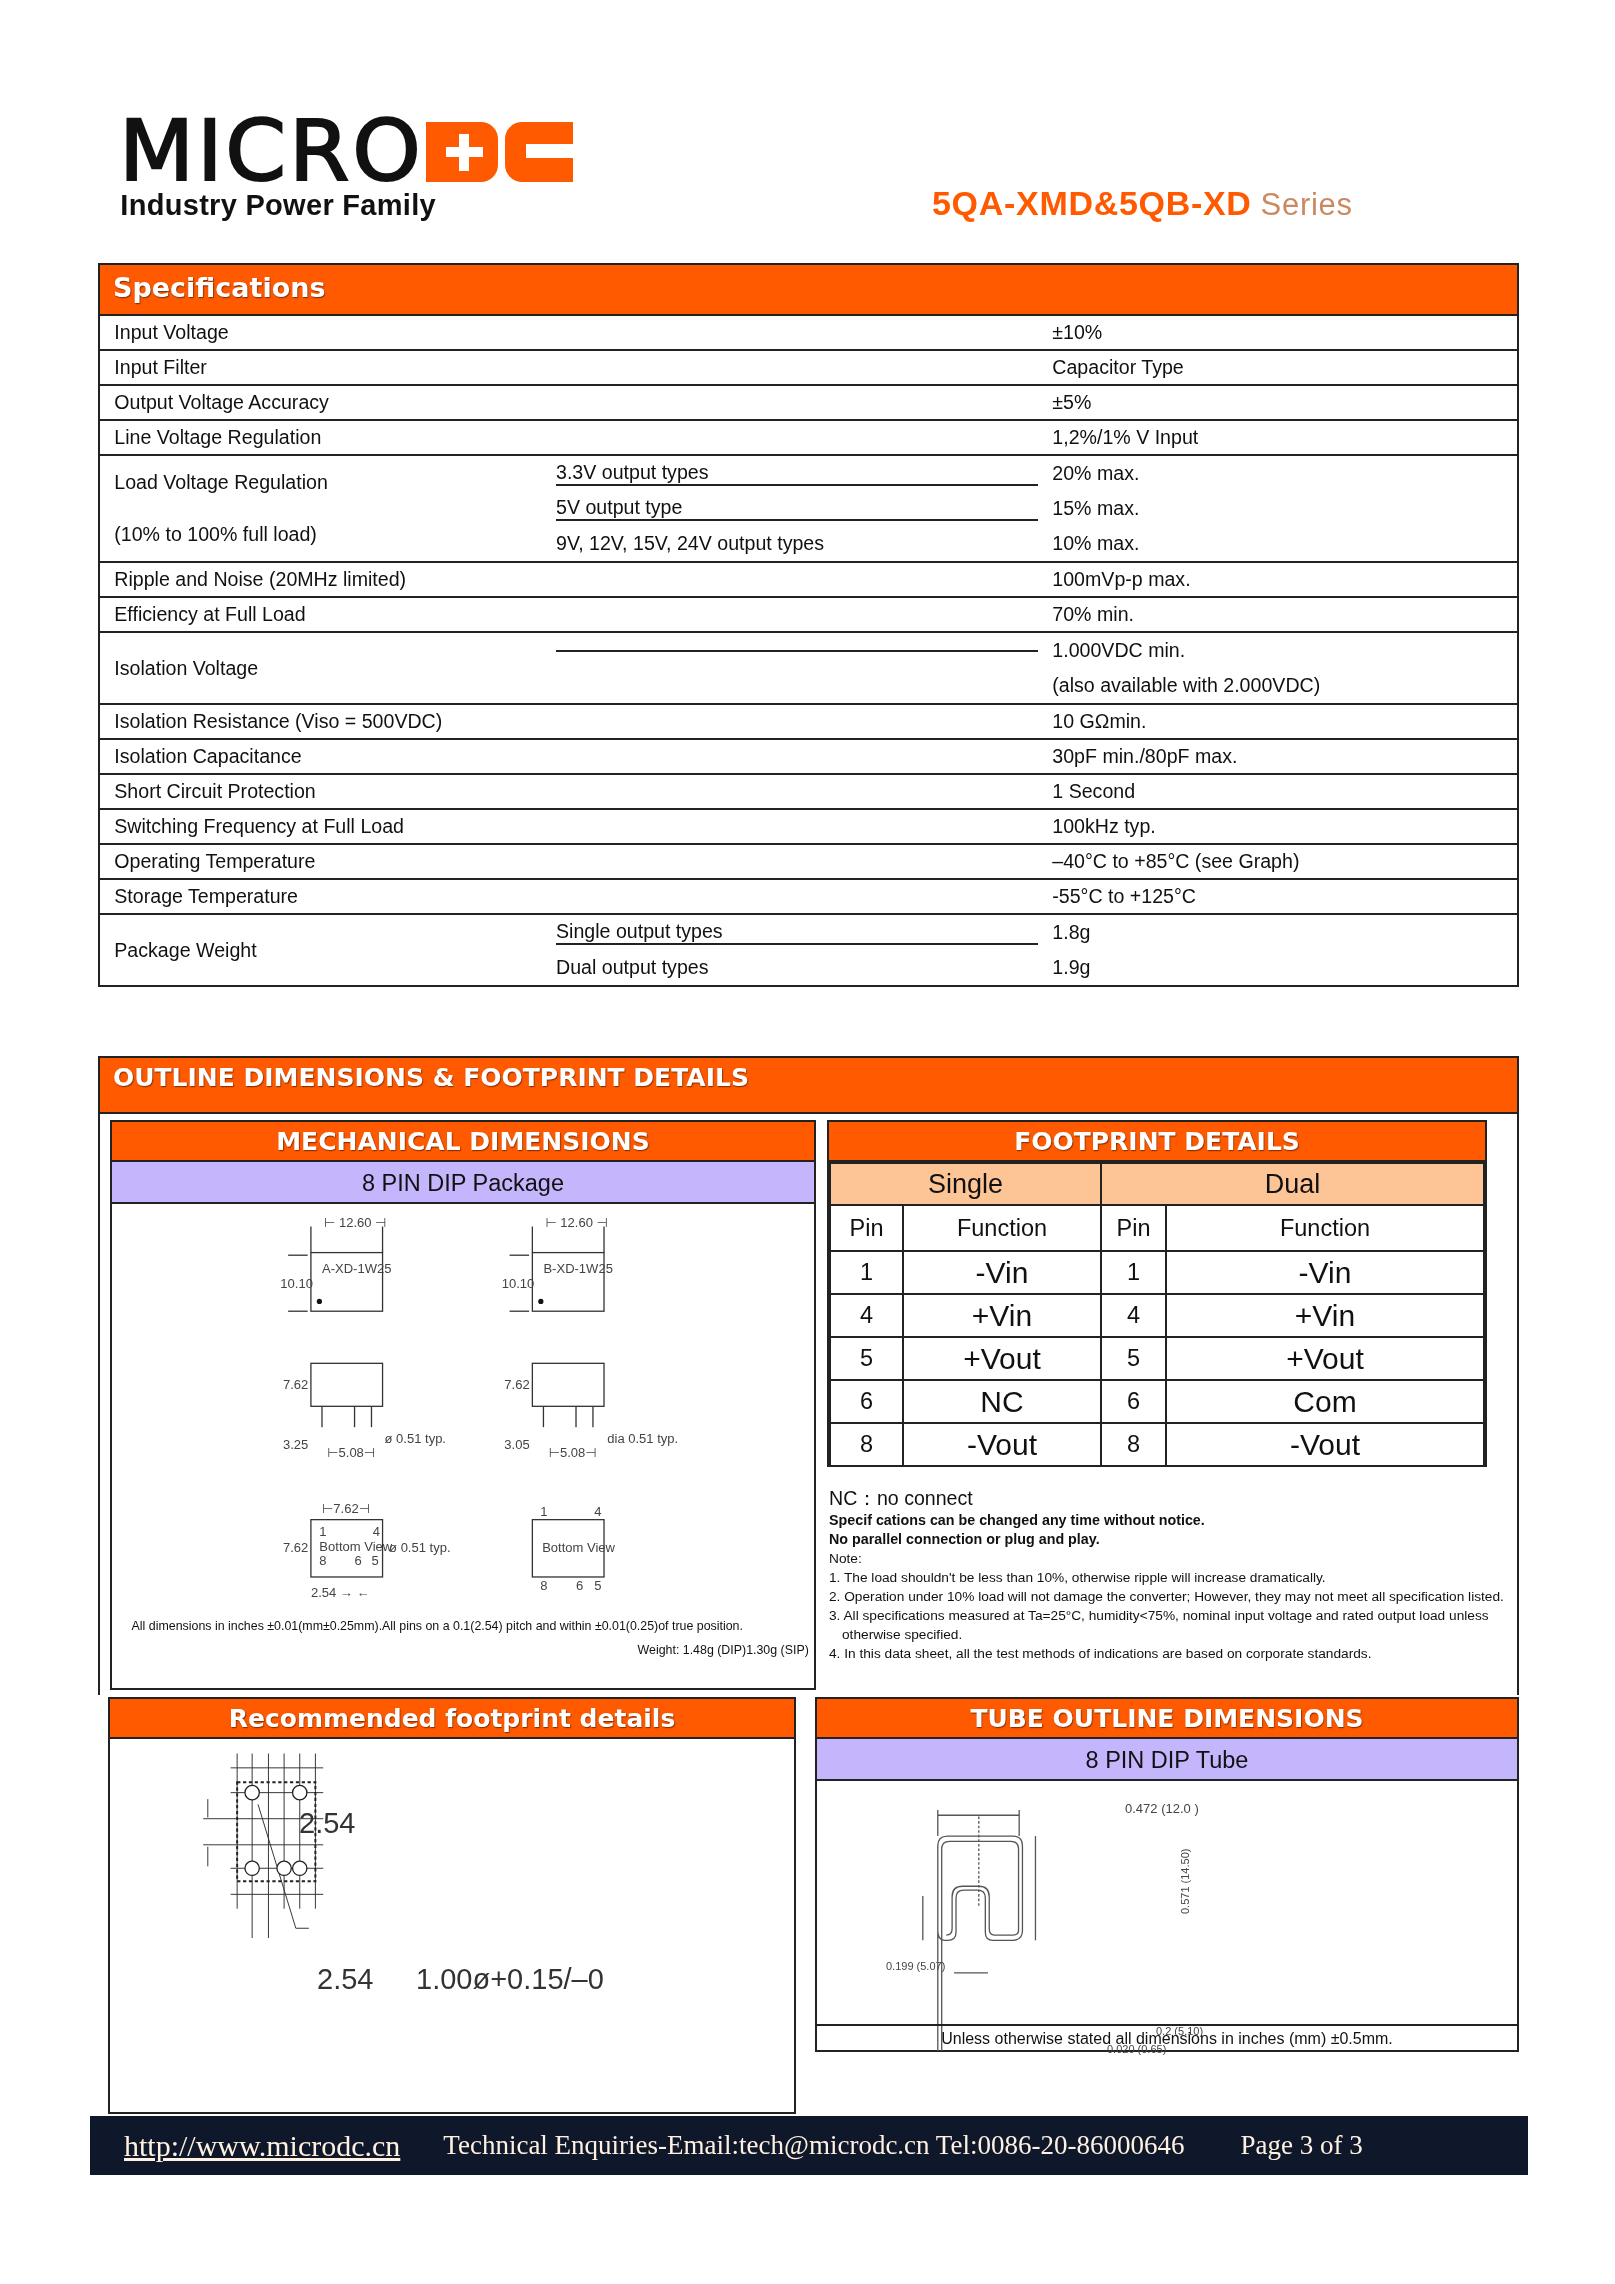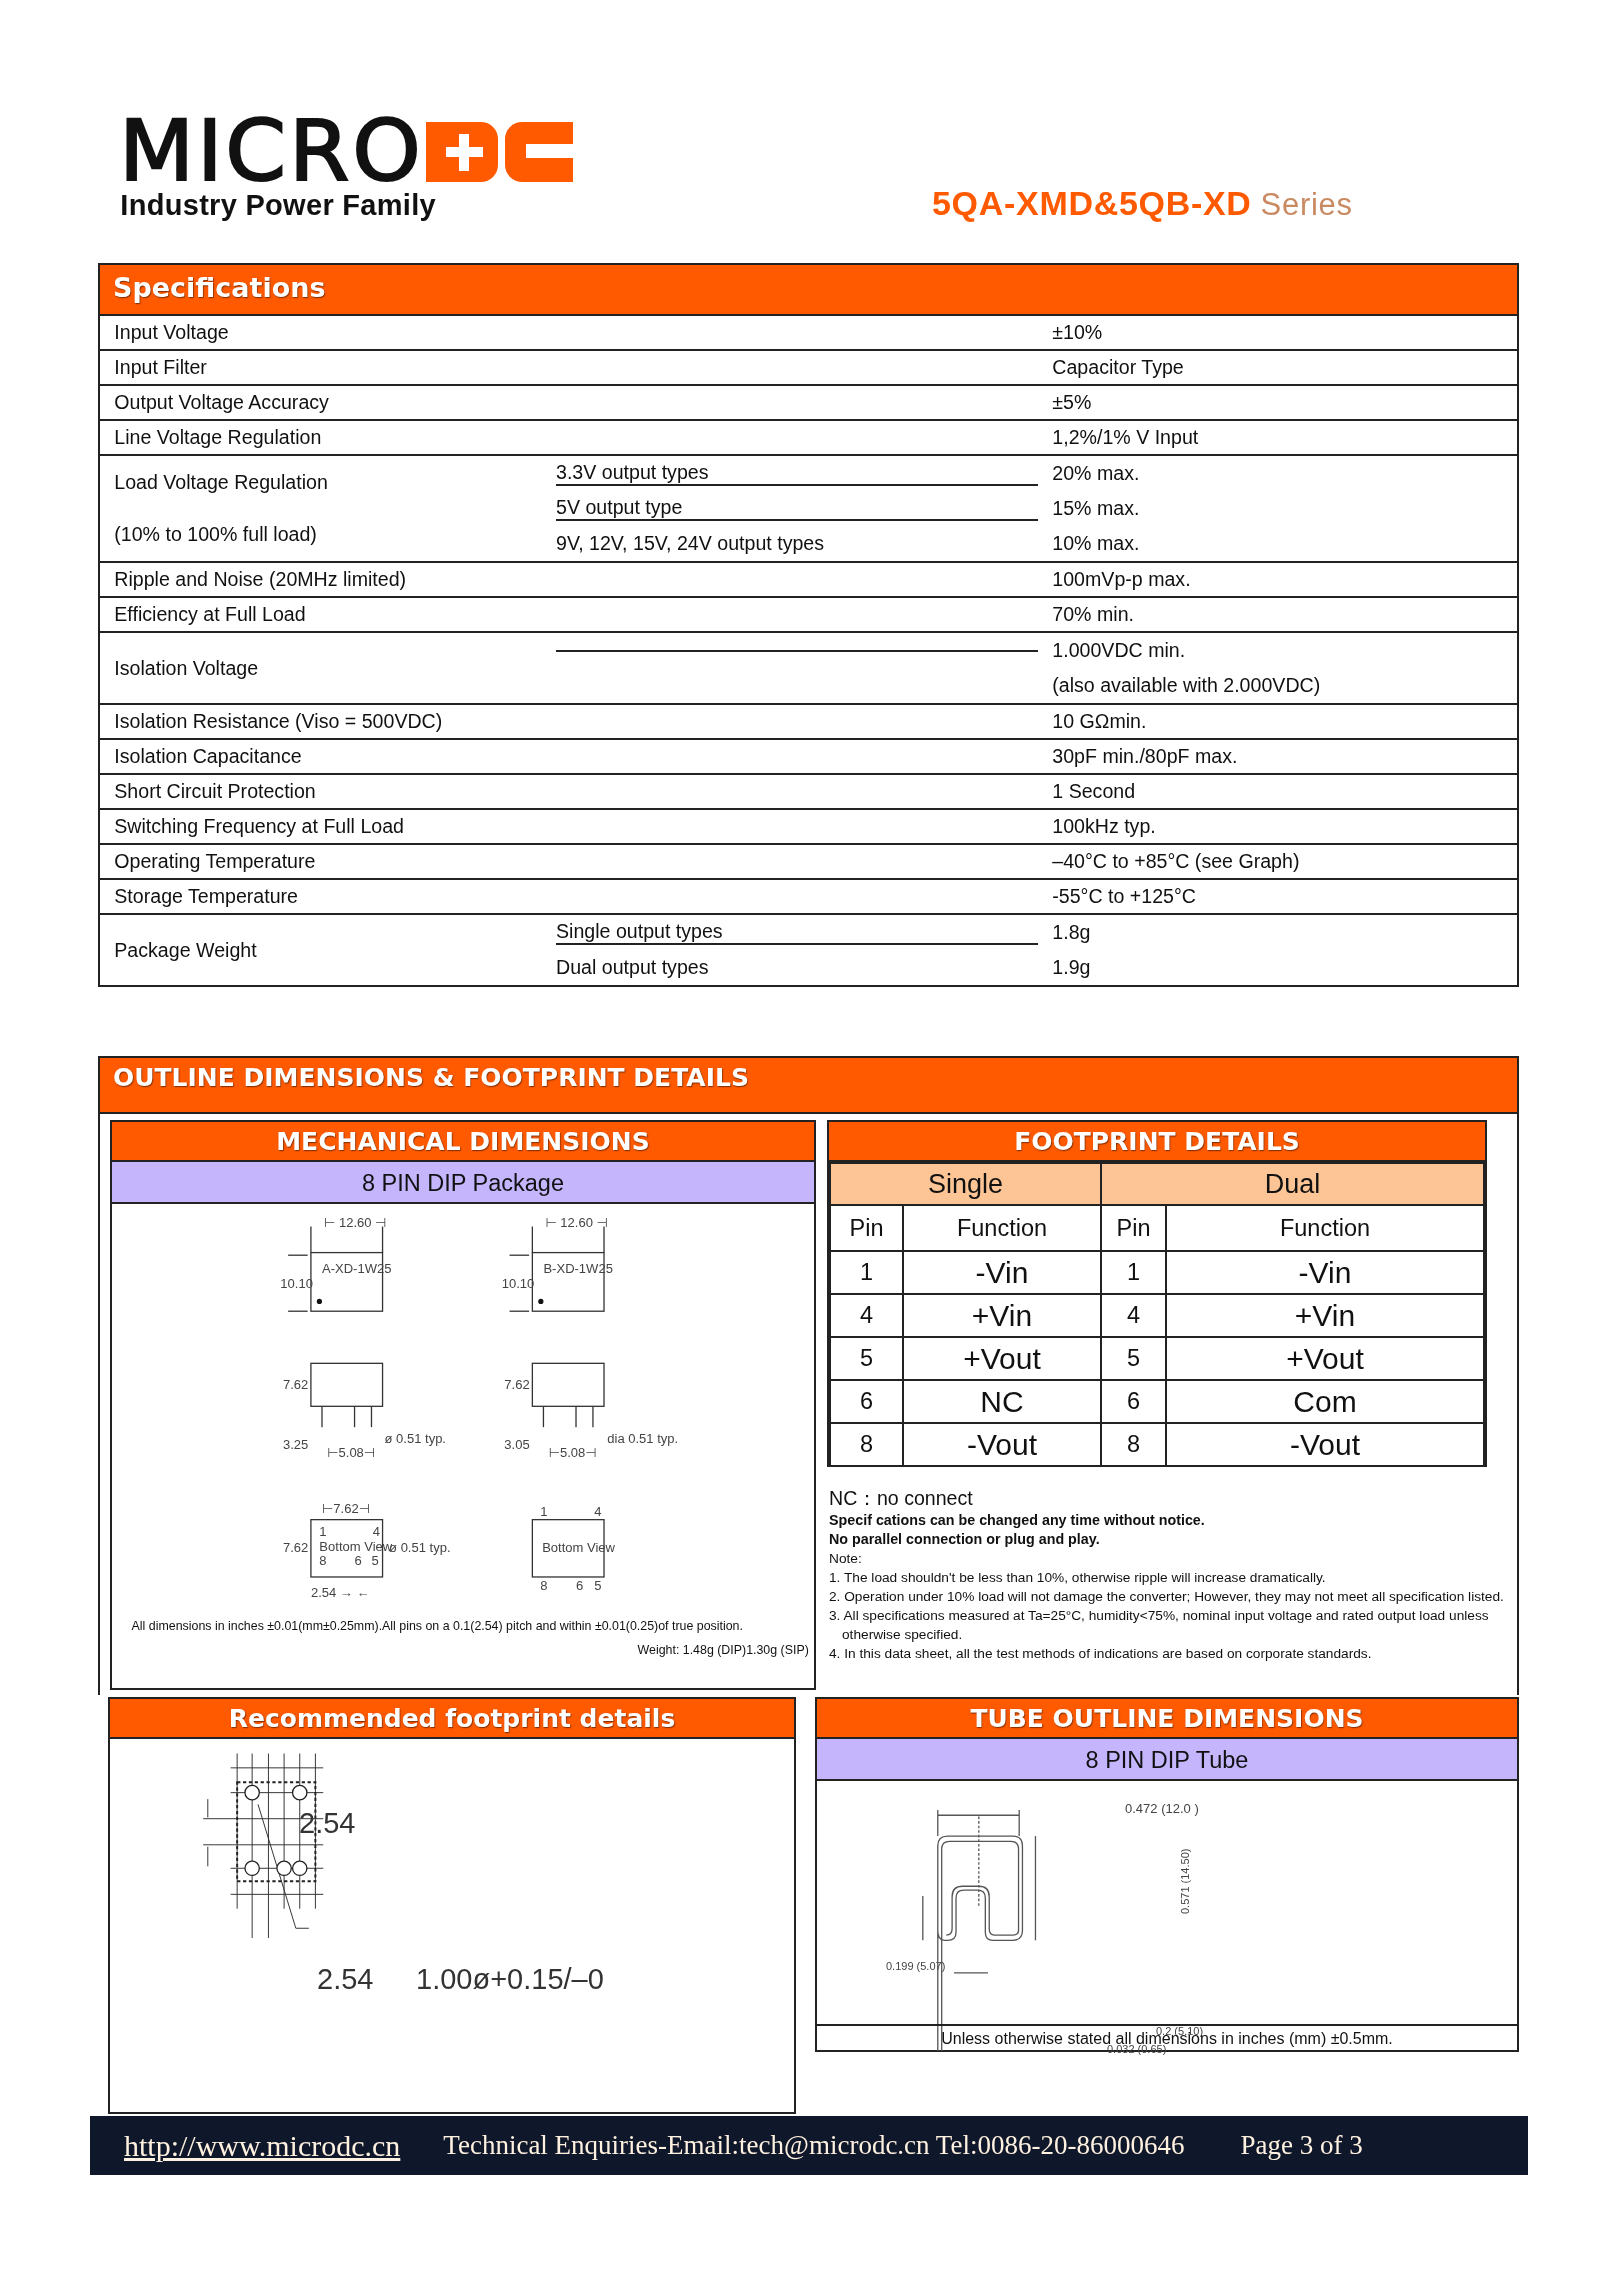--- a/index.html
+++ b/index.html
@@ -391,21 +391,21 @@
       <line x1="335" y1="80" x2="335" y2="240"></line>
       <line x1="162" y1="172" x2="162" y2="240"></line>
       <line x1="210" y1="290" x2="262" y2="290"></line>
       <line x1="248" y1="50" x2="248" y2="190" stroke-dasharray="4,3"></line>
     </g>
   </svg>
   <div style="position:absolute;left:308px;top:102px;font-size:13px;color:#444;">0.472 (12.0 )</div>
   <div style="position:absolute;left:362px;top:215px;font-size:11px;color:#444;transform:rotate(-90deg);transform-origin:left top;">0.571 (14.50)</div>
   <div style="position:absolute;left:69px;top:261px;font-size:11px;color:#444;">0.199 (5.07)</div>
   <div style="position:absolute;left:339px;top:326px;font-size:11px;color:#444;">0.2 (5.10)</div>
-  <div style="position:absolute;left:290px;top:344px;font-size:11px;color:#444;">0.032 (0.65)</div>
+  <div style="position:absolute;left:290px;top:344px;font-size:11px;color:#444;">0.020 (0.65)</div>
   <div class="note">Unless otherwise stated all dimensions in inches (mm) ±0.5mm.</div>
 </div>
 
 <div class="abs footer">
   <span class="url">http://www.microdc.cn</span>
   <span class="contact">Technical Enquiries-Email:tech@microdc.cn Tel:0086-20-86000646</span>
   <span class="page">Page 3 of 3</span>
 </div>
 
 

